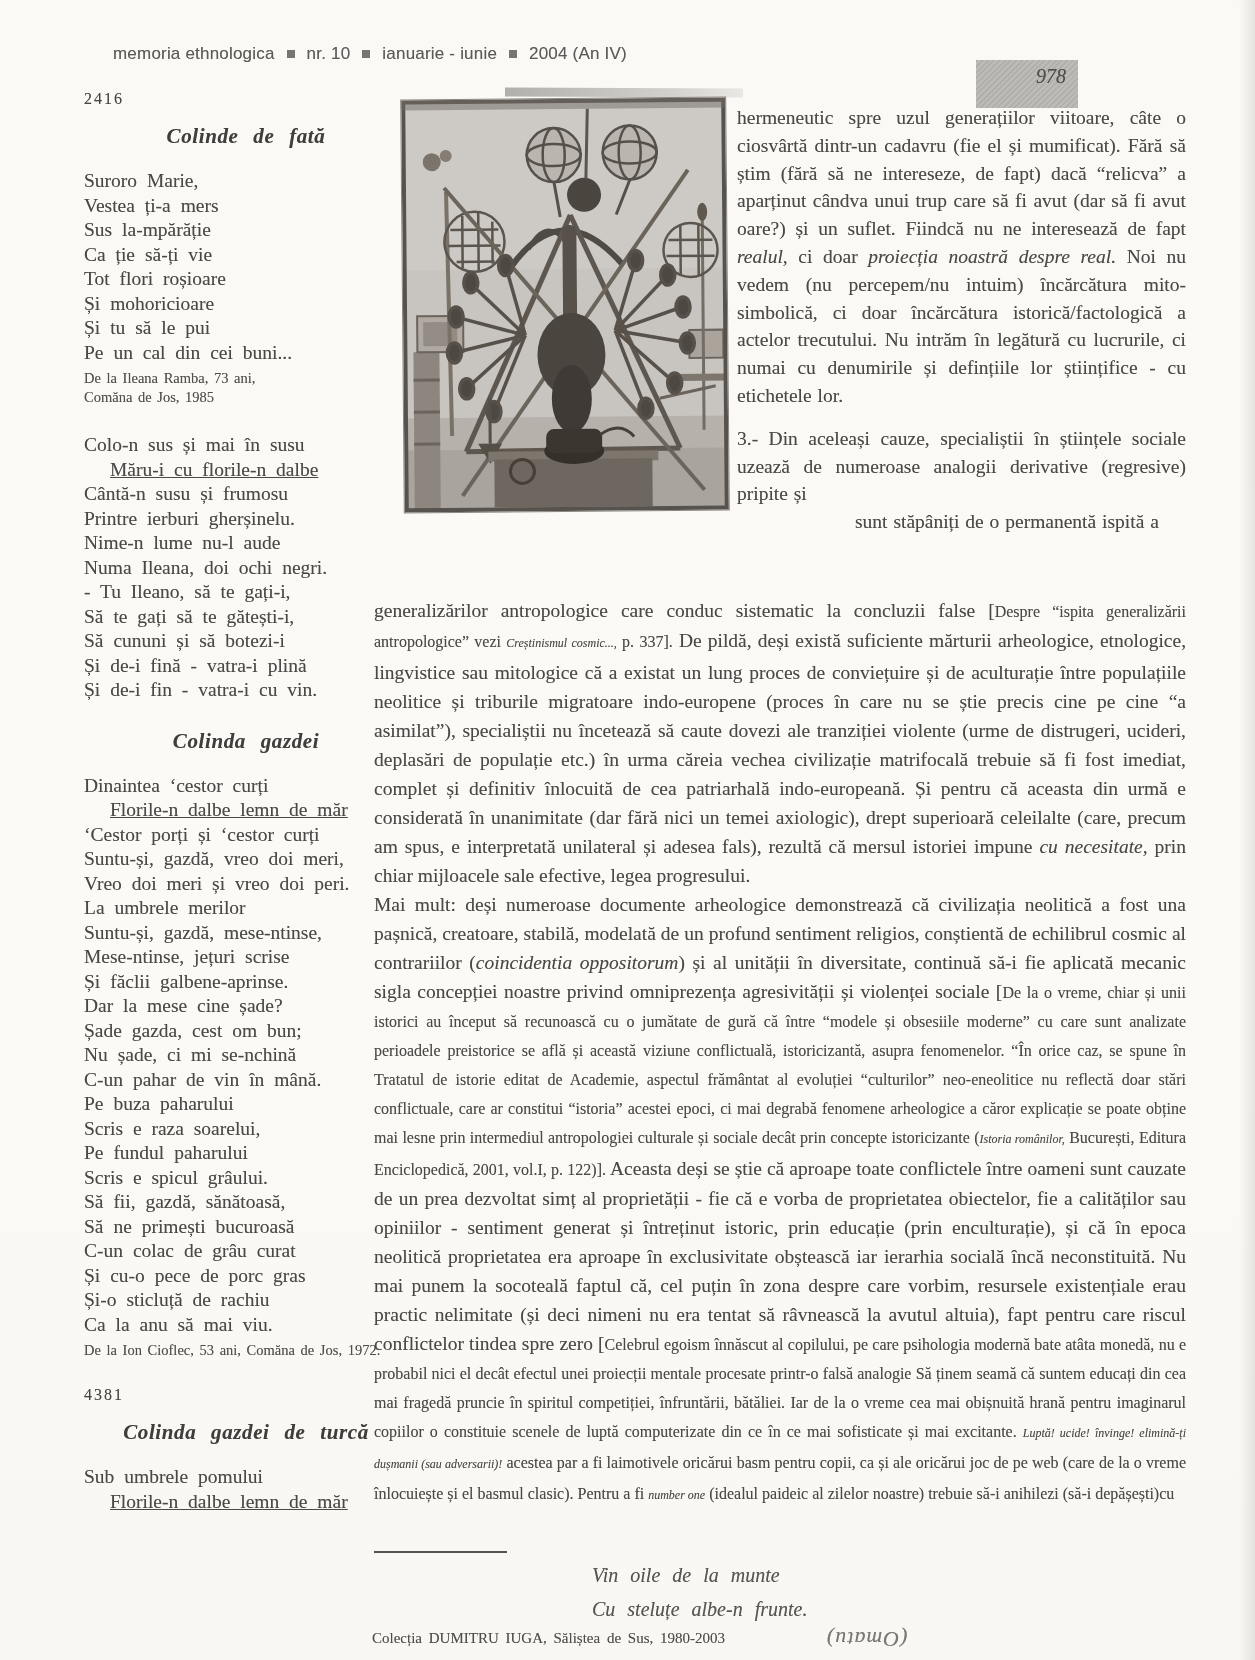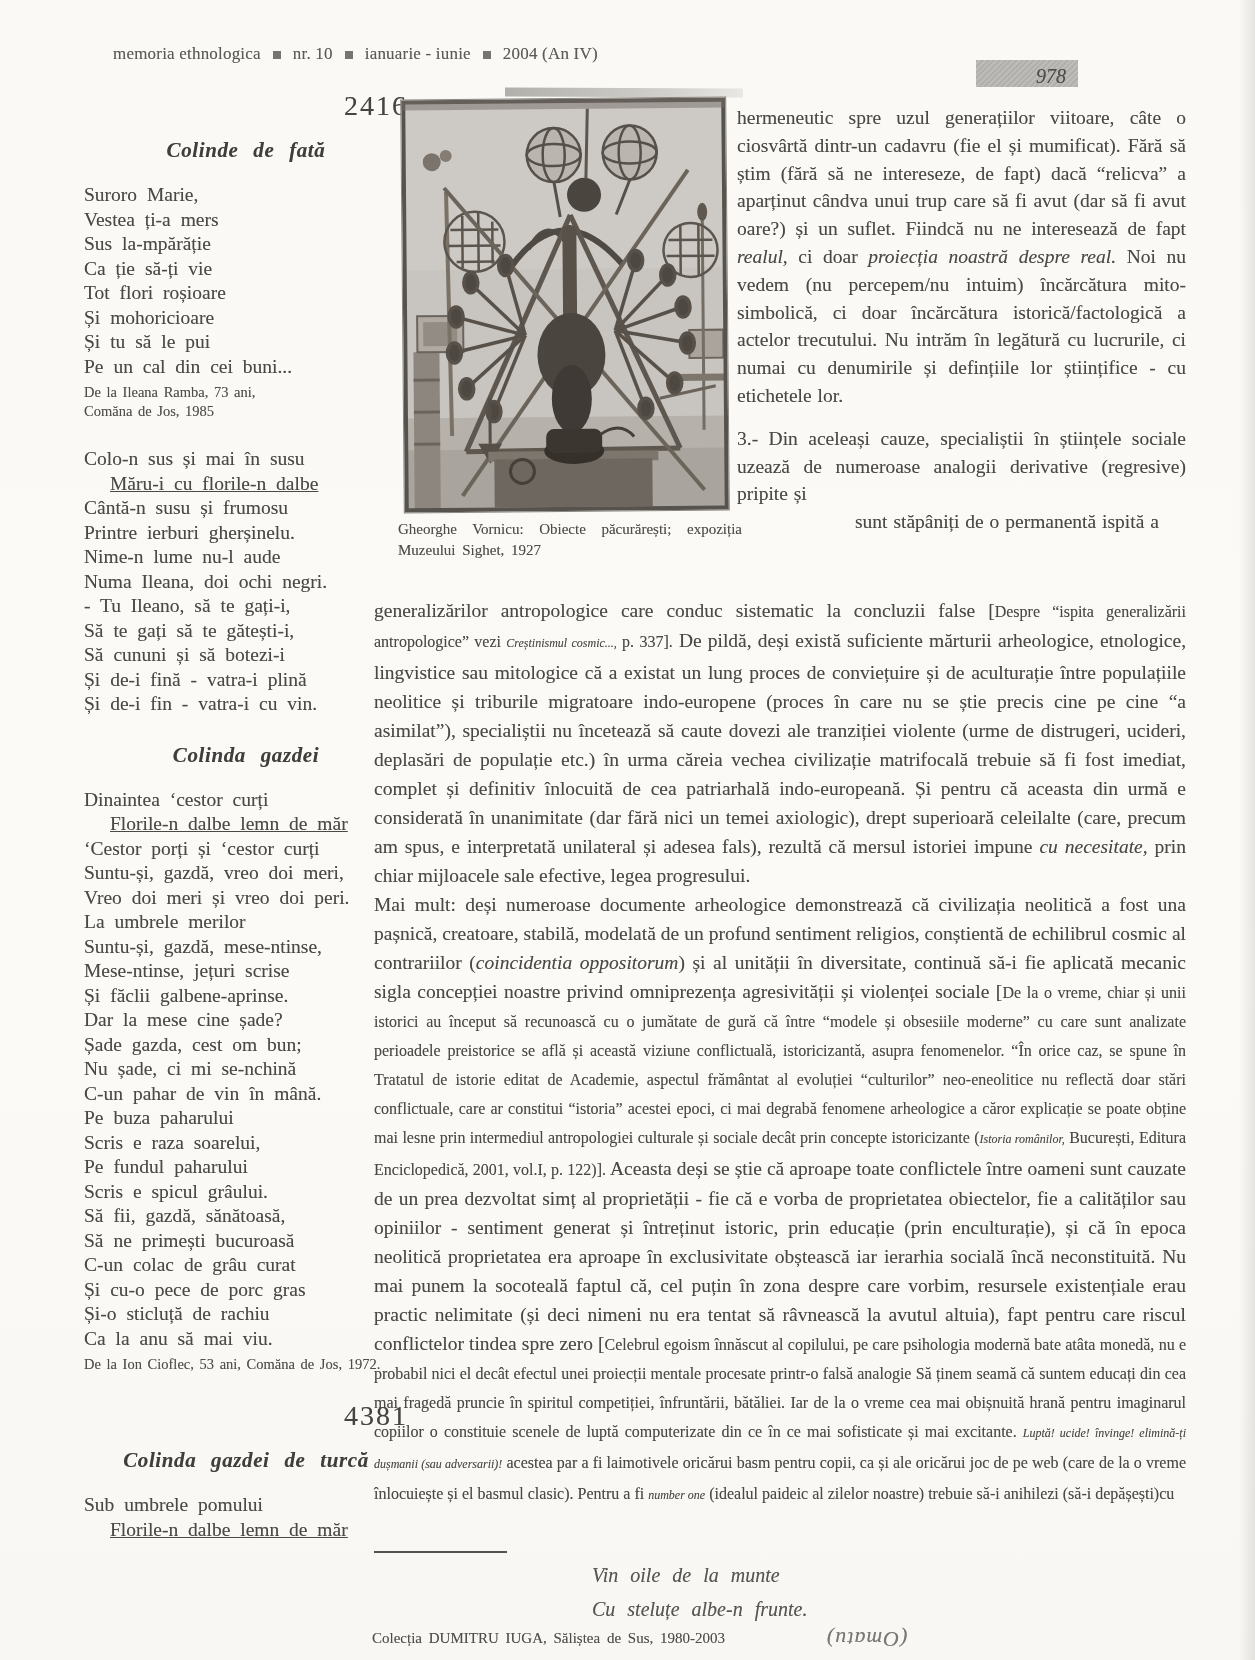--- a/index.html
+++ b/index.html
@@ -5,31 +5,31 @@
   html,body{margin:0;padding:0;}
   body{width:1255px;height:1660px;background:#e9e7e3;}
   .page{position:relative;width:1255px;height:1660px;overflow:hidden;
         background:linear-gradient(180deg,#faf9f5 0%,#fbfaf7 60%,#f8f7f3 100%);
         font-family:"Liberation Serif","DejaVu Serif",serif;color:#4b4947;
         text-shadow:0 0 .5px rgba(70,65,60,.38);}
   .page::after{content:'';position:absolute;right:0;top:0;width:16px;height:100%;
         background:linear-gradient(90deg,rgba(0,0,0,0),rgba(120,115,110,.16));pointer-events:none;}
 
   
-  .hdr{position:absolute;left:113px;top:44px;font-family:Liberation Serif, serif;
+  .hdr{position:absolute;left:113px;top:44px;font-family:Liberation Sans, sans-serif;
        font-size:17px;color:#5b5a58;letter-spacing:.2px;white-space:nowrap;}
   .hdr .sq{display:inline-block;width:8px;height:8px;background:#77756f;margin:0 12px 1px 12px;vertical-align:middle;}
-  .badge{position:absolute;left:976px;top:60px;width:102px;height:27px;
+  .badge{position:absolute;left:976px;top:60px;width:102px;height:48px;
          background:repeating-linear-gradient(135deg,#b1b0ad 0 2px,#bdbcb9 2px 4px);
          font-size:20px;font-style:italic;color:#4e4d4b;text-align:right;line-height:33px;padding-right:12px;box-sizing:border-box;}
 
   
   .leftcol{position:absolute;left:84px;top:90px;width:324px;}
   .section{margin-bottom:26px;}
-  .sec-num{text-align:right;font-size:28px;letter-spacing:2px;color:#454442;margin-bottom:16px;}
+  .sec-num{text-align:left;font-size:16px;letter-spacing:2px;color:#454442;margin-bottom:16px;}
   .sec-title{text-align:center;font-weight:bold;font-style:italic;font-size:21px;color:#3f3e3c;
              word-spacing:9px;letter-spacing:.6px;margin-bottom:20px;}
   .poem-line{font-size:19.5px;line-height:24.5px;word-spacing:5px;white-space:nowrap;}
   .poem-line.indent{padding-left:26px;text-decoration:underline;}
   .attr{font-size:14.5px;line-height:19px;margin-top:4px;color:#504e4c;white-space:pre-line;word-spacing:2px;}
 
   
   .photo{position:absolute;left:403px;top:99px;width:324px;height:412px;transform:rotate(-.5deg);
          background:#c8c4bf;box-shadow:0 0 0 1px #8d8881;}
   .smudge{position:absolute;left:505px;top:88px;width:238px;height:9px;opacity:.75;
@@ -238,21 +238,20 @@
       <rect x="90" y="360" width="158" height="48" fill="#6e675f"></rect>
       <ellipse cx="170" cy="352" rx="30" ry="13" fill="#353029"></ellipse>
       <rect x="142" y="330" width="56" height="24" rx="8" fill="#3b3630"></rect>
       <circle cx="118" cy="372" r="12" fill="none" stroke="#463f38" stroke-width="3"></circle>
       <path d="M196,336 q20,-14 34,2" stroke="#463f38" stroke-width="3" fill="none"></path>
 
       <rect x="2" y="2" width="320" height="408" fill="none" stroke="#56524d" stroke-width="4"></rect>
       <rect x="0" y="0" width="324" height="10" fill="#716c66" opacity=".5"></rect>
     </svg>
   </div>
-  <div class="caption">Gheorghe Vornicu: Obiecte păcurărești; expoziția Muzeului Sighet, 1927</div>
 
   <div class="ncol" id="narrow-col">
       <p><span>hermeneutic spre uzul generațiilor viitoare, câte o ciosvârtă dintr-un cadavru (fie el și mumificat). Fără să știm (fără să ne intereseze, de fapt) dacă “relicva” a aparținut cândva unui trup care să fi avut (dar să fi avut oare?) și un suflet. Fiindcă nu ne interesează de fapt </span><span class="r-i">realul,</span><span> ci doar </span><span class="r-i">proiecția noastră despre real.</span><span> Noi nu vedem (nu percepem/nu intuim) încărcătura mito-simbolică, ci doar încărcătura istorică/factologică a actelor trecutului. Nu intrăm în legătură cu lucrurile, ci numai cu denumirile și defințiile lor științifice - cu etichetele lor.</span></p>
       <p><span>3.- Din aceleași cauze, specialiștii în științele sociale uzează de numeroase analogii derivative (regresive) pripite și</span></p>
       <div class="cont">sunt stăpâniți de o permanentă ispită a</div>
     </div>
 
   <div class="mainp" id="main-text">
       <div class="main-par"><span>generalizărilor antropologice care conduc sistematic la concluzii false [</span><span class="r-sm">Despre “ispita generalizării antropologice” vezi </span><span class="r-smi">Creștinismul cosmic...,</span><span class="r-sm"> p. 337].</span><span> De pildă, deși există suficiente mărturii arheologice, etnologice, lingvistice sau mitologice că a existat un lung proces de conviețuire și de aculturație între populațiile neolitice și triburile migratoare indo-europene (proces în care nu se știe precis cine pe cine “a asimilat”), specialiștii nu încetează să caute dovezi ale tranziției violente (urme de distrugeri, ucideri, deplasări de populație etc.) în urma căreia vechea civilizație matrifocală trebuie să fi fost imediat, complet și definitiv înlocuită de cea patriarhală indo-europeană. Și pentru că aceasta din urmă e considerată în unanimitate (dar fără nici un temei axiologic), drept superioară celeilalte (care, precum am spus, e interpretată unilateral și adesea fals), rezultă că mersul istoriei impune </span><span class="r-i">cu necesitate,</span><span> prin chiar mijloacele sale efective, legea progresului.</span></div>
       <div class="main-par"><span>Mai mult: deși numeroase documente arheologice demonstrează că civilizația neolitică a fost una pașnică, creatoare, stabilă, modelată de un profund sentiment religios, conștientă de echilibrul cosmic al contrariilor (</span><span class="r-i">coincidentia oppositorum</span><span>) și al unității în diversitate, continuă să-i fie aplicată mecanic sigla concepției noastre privind omniprezența agresivității și violenței sociale [</span><span class="r-sm">De la o vreme, chiar și unii istorici au început să recunoască cu o jumătate de gură că între “modele și obsesiile moderne” cu care sunt analizate perioadele preistorice se află și această viziune conflictuală, istoricizantă, asupra fenomenelor. “În orice caz, se spune în Tratatul de istorie editat de Academie, aspectul frământat al evoluției “culturilor” neo-eneolitice nu reflectă doar stări conflictuale, care ar constitui “istoria” acestei epoci, ci mai degrabă fenomene arheologice a căror explicație se poate obține mai lesne prin intermediul antropologiei culturale și sociale decât prin concepte istoricizante (</span><span class="r-smi">Istoria românilor,</span><span class="r-sm"> București, Editura Enciclopedică, 2001, vol.I, p. 122)].</span><span> Aceasta deși se știe că aproape toate conflictele între oameni sunt cauzate de un prea dezvoltat simț al proprietății - fie că e vorba de proprietatea obiectelor, fie a calităților sau opiniilor - sentiment generat și întreținut istoric, prin educație (prin enculturație), și că în epoca neolitică proprietatea era aproape în exclusivitate obștească iar ierarhia socială încă neconstituită. Nu mai punem la socoteală faptul că, cel puțin în zona despre care vorbim, resursele existențiale erau practic nelimitate (și deci nimeni nu era tentat să râvnească la avutul altuia), fapt pentru care riscul conflictelor tindea spre zero [</span><span class="r-sm">Celebrul egoism înnăscut al copilului, pe care psihologia modernă bate atâta monedă, nu e probabil nici el decât efectul unei proiecții mentale procesate printr-o falsă analogie Să ținem seamă că suntem educați din cea mai fragedă pruncie în spiritul competiției, înfruntării, bătăliei. Iar de la o vreme cea mai obișnuită hrană pentru imaginarul copiilor o constituie scenele de luptă computerizate din ce în ce mai sofisticate și mai excitante. </span><span class="r-smi">Luptă! ucide! învinge! elimină-ți dușmanii (sau adversarii)!</span><span class="r-sm"> acestea par a fi laimotivele oricărui basm pentru copii, ca și ale oricărui joc de pe web (care de la o vreme înlocuiește și el basmul clasic). Pentru a fi </span><span class="r-smi">number one</span><span class="r-sm"> (idealul paideic al zilelor noastre) trebuie să-i anihilezi (să-i depășești)cu</span></div>

